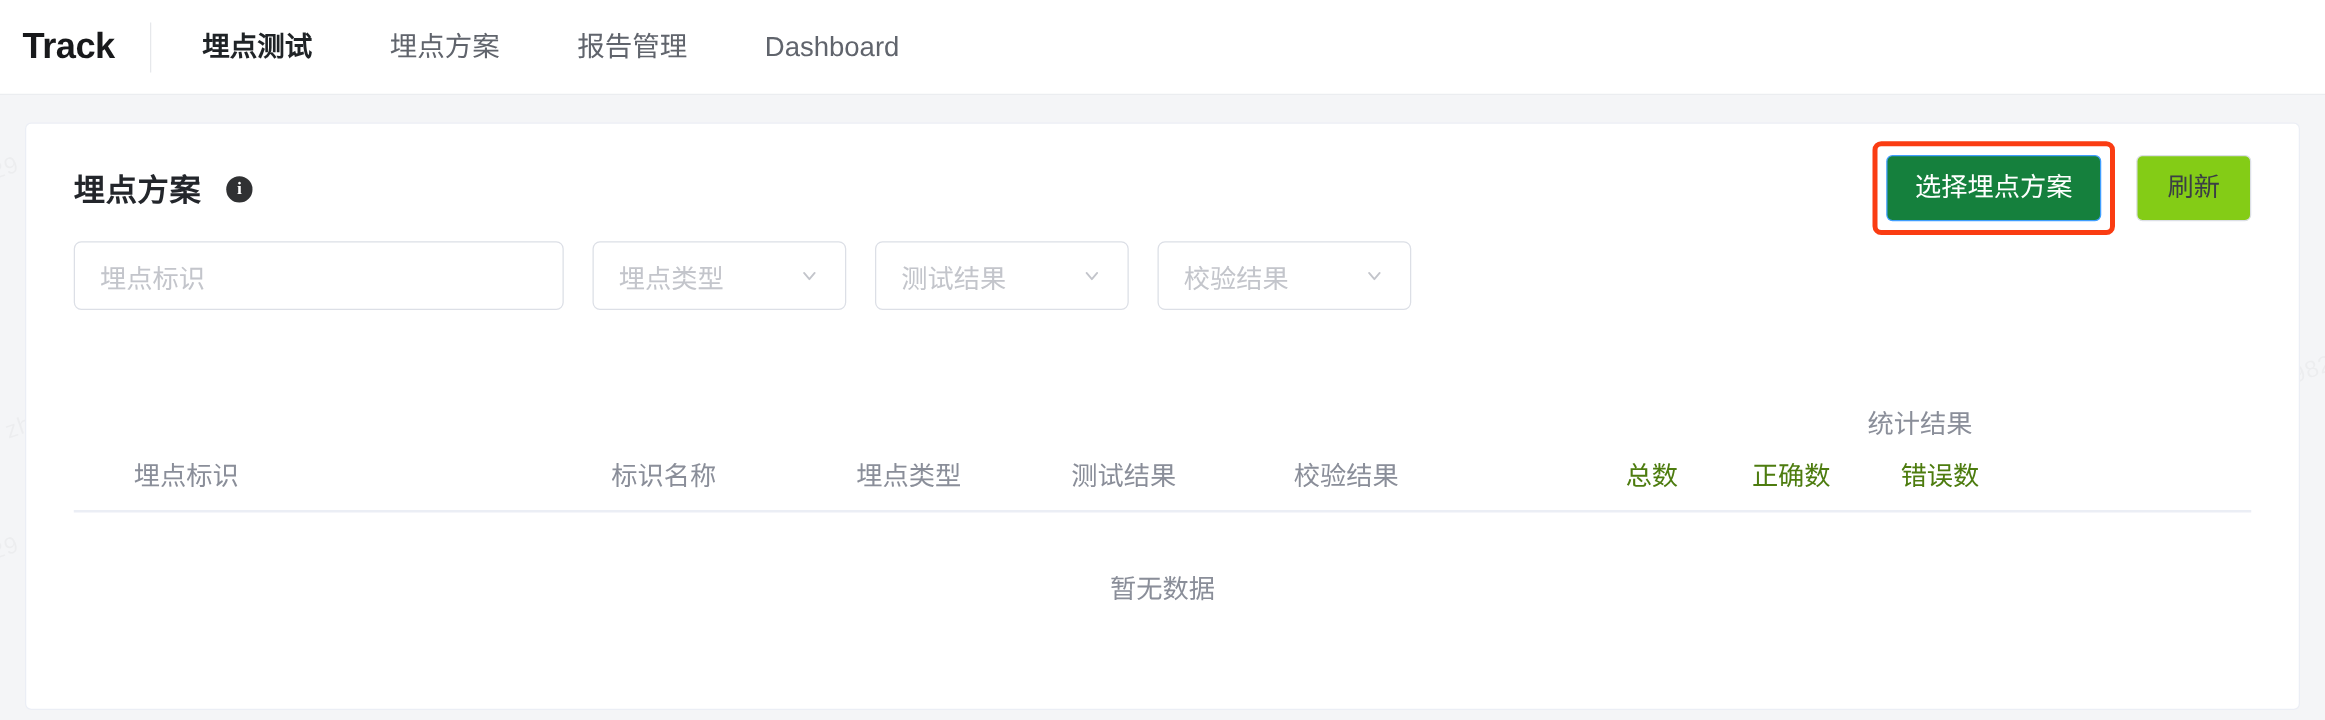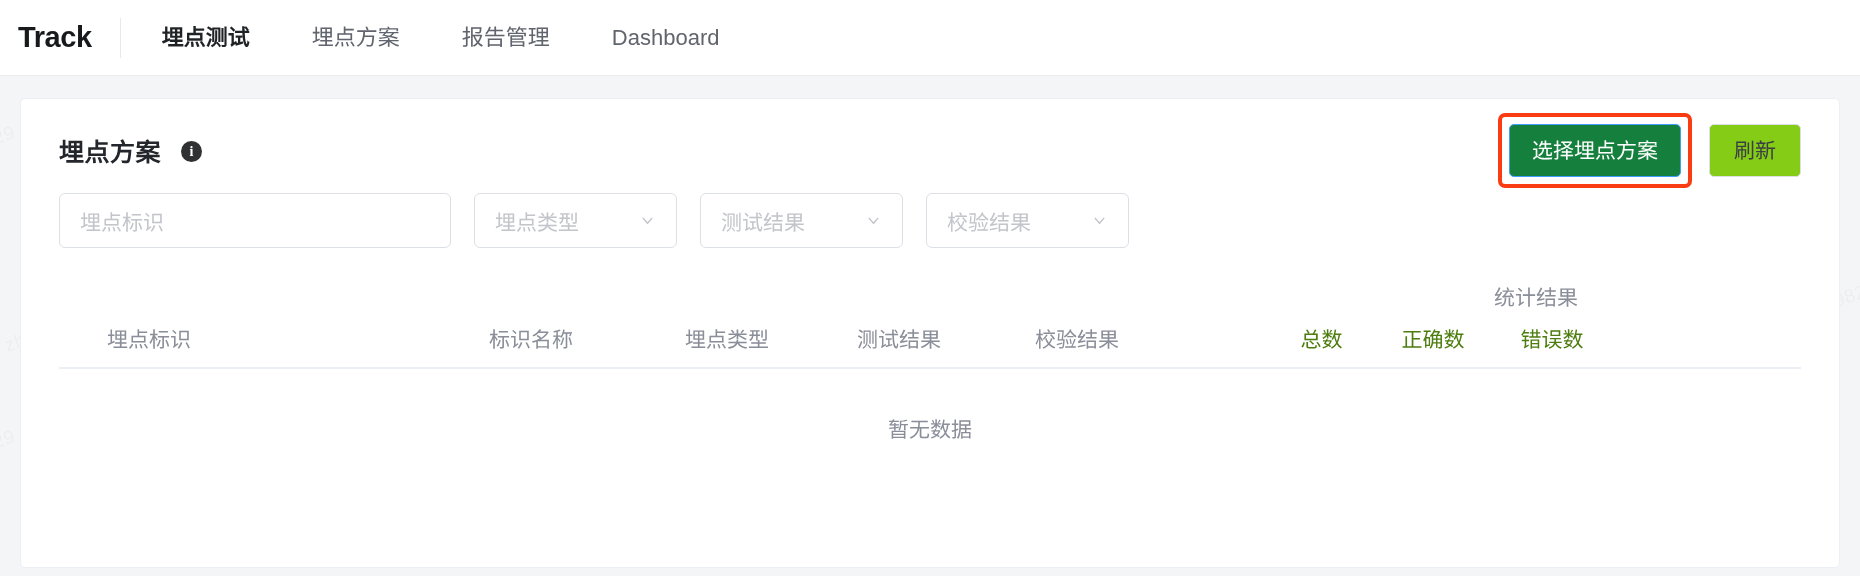--- a/index.html
+++ b/index.html
@@ -238,20 +238,21 @@
   .th-type    { width: 172px; }
   .th-test    { width: 178px; }
   .th-verify  { width: 236px; }
 
   
   .th-group {
     flex: 1;
     display: flex;
     flex-direction: column;
     align-items: stretch;
+    margin-top: 41px;
   }
 
   .group-title {
     text-align: center;
     font-size: 21px;
     color: #8a8e99;
     padding-bottom: 12px;
     width: 100%;
   }
 

